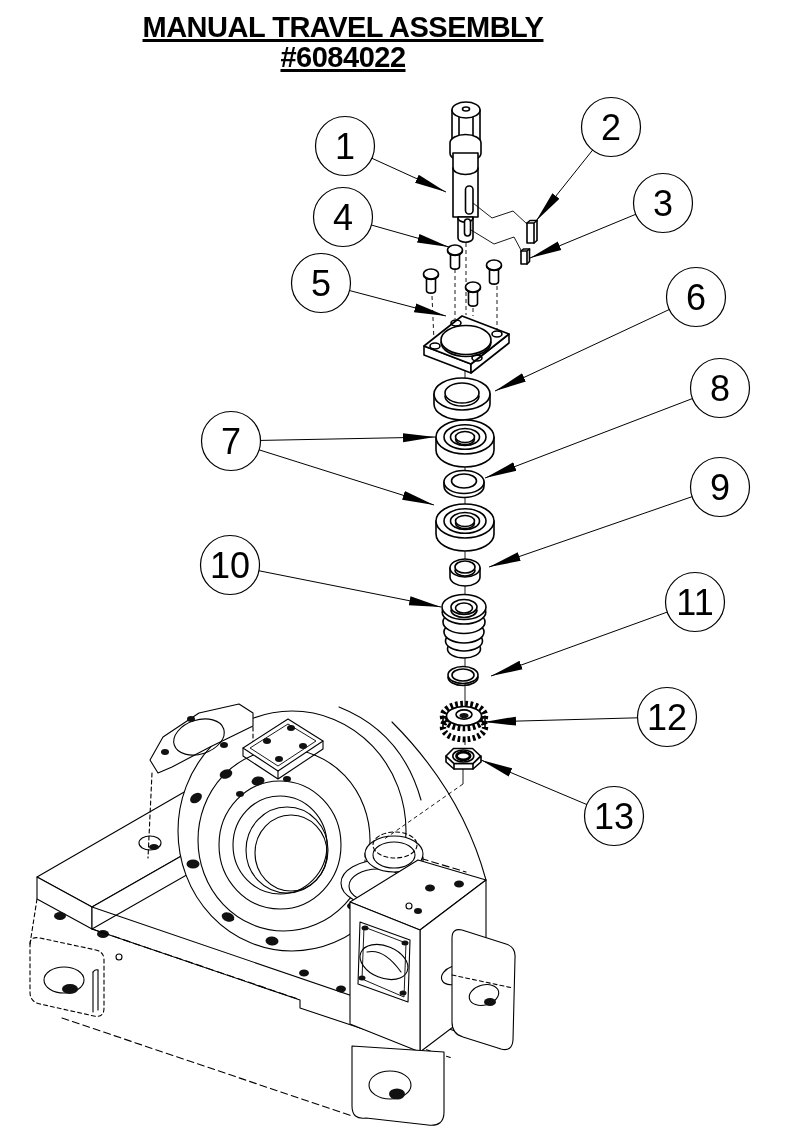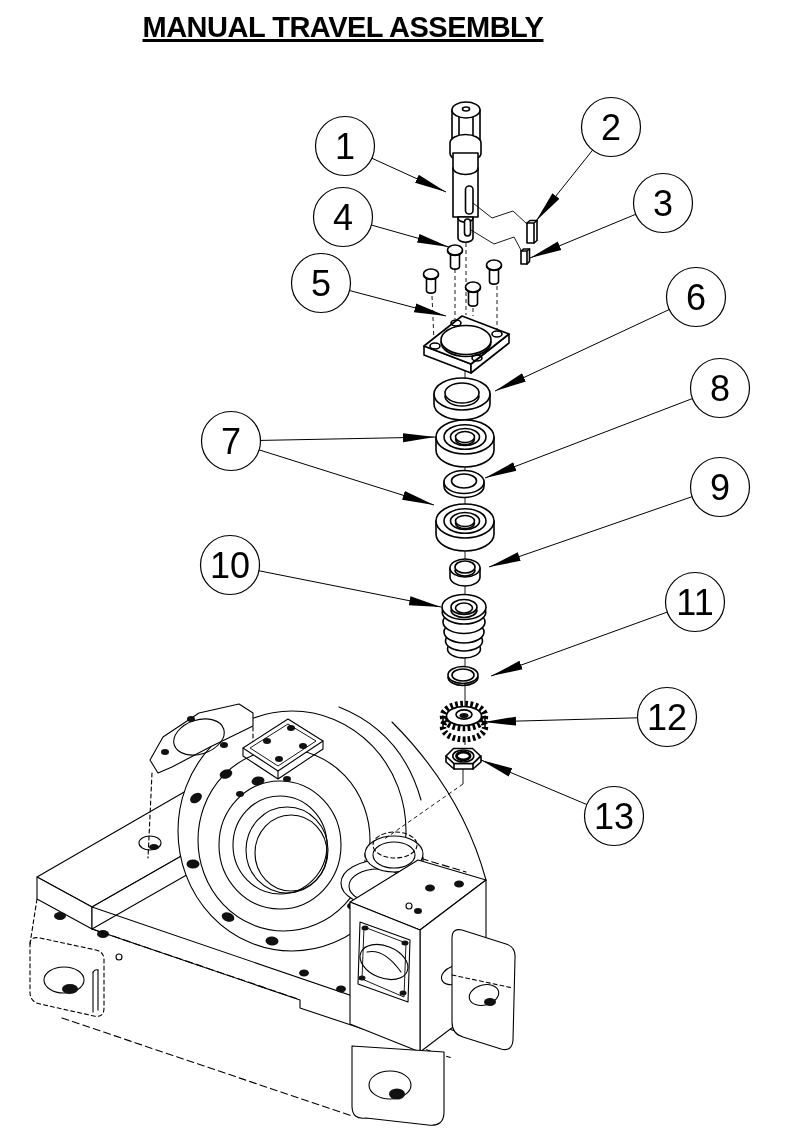--- a/index.html
+++ b/index.html
@@ -25,20 +25,21 @@
   .baltext{font-family:"Liberation Sans",sans-serif;font-size:36px;fill:#000;text-anchor:middle;}
   .teeth{fill:none;stroke:#000;stroke-width:6.5;stroke-dasharray:2.6 2.4;}
 </style>
 </head>
 <body>
 
 <div class="canvas">
 
   <div class="titleblock">
     <div class="t1">MANUAL TRAVEL ASSEMBLY</div>
+    <div class="t2">#6084022</div>
   </div>
 
   <svg width="789" height="1137" viewBox="0 0 789 1137">
     <defs>
       <marker id="ah" markerUnits="userSpaceOnUse" markerWidth="34" markerHeight="12" refX="32" refY="6" orient="auto">
         <path d="M0,1.5 L32,6 L0,10.5 Z" fill="#000"></path>
       </marker>
     </defs>
 
     <g>

